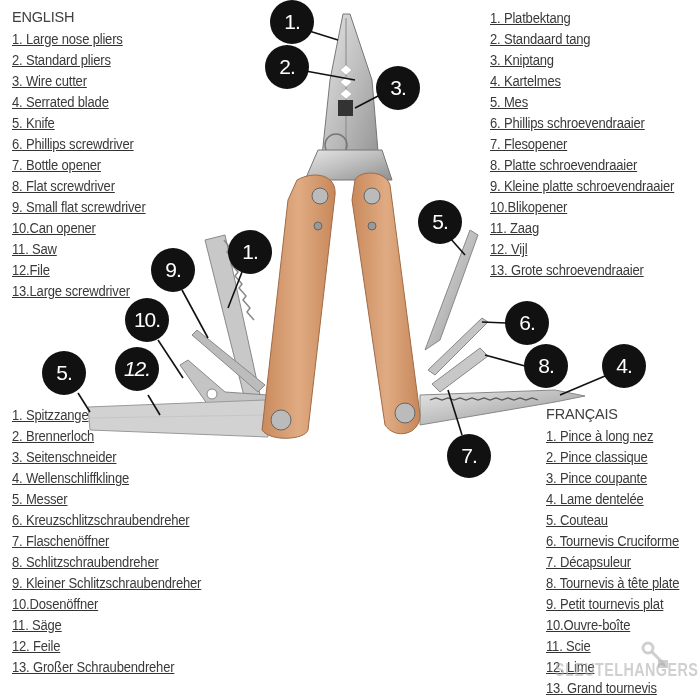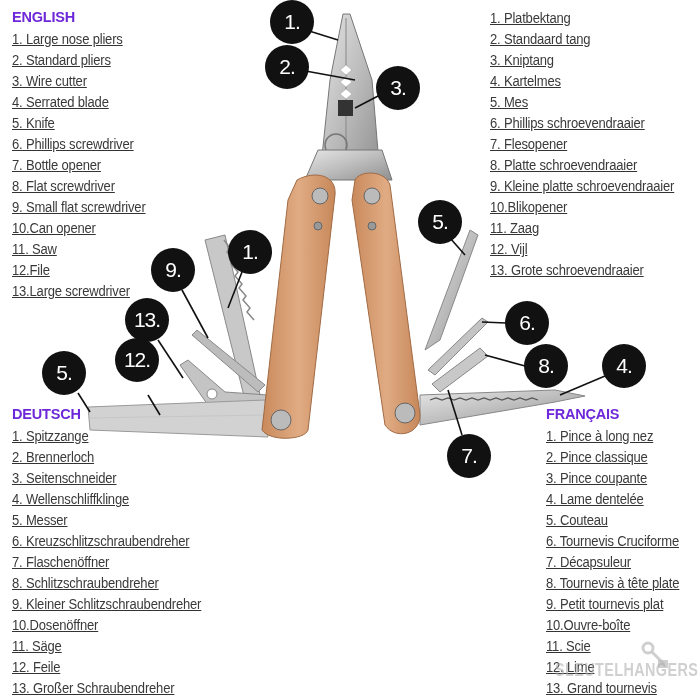--- a/index.html
+++ b/index.html
@@ -1,18 +1,18 @@
 <!DOCTYPE html>
 <html><head>
 <meta charset="utf-8">
 <style>
   html, body { margin:0; padding:0; background:#ffffff; }
   body { width:700px; height:700px; position:relative; overflow:hidden; font-family:"Liberation Sans", sans-serif; color:#333; }
   .lang-block { position:absolute; font-family:"Liberation Sans", sans-serif; }
-  .lang-title { font-weight:bold; font-size:14.5px; color:#6d28d9; letter-spacing:-0.2px; line-height:19px; margin-bottom:2px; }
+  .lang-title { font-weight:normal; font-size:14.5px; color:#404040; letter-spacing:-0.2px; line-height:19px; margin-bottom:2px; }
   .lang-list { list-style:none; margin:0; padding:0;text-decoration:underline; }
   .lang-list li { font-size:14px; line-height:21px; color:#3a3a3a; white-space:nowrap; letter-spacing:-0.2px; transform:scaleX(0.93); transform-origin:left center; }
   #block-en { left:12px; top:8px; }
   #block-nl { left:490px; top:8px; }
   #block-de { left:12px; top:405px; }
   #block-fr { left:546px; top:405px; }
   #tool-svg { position:absolute; left:0; top:0; }
   .callout { position:absolute; width:44px; height:44px; border-radius:50%; background:#111; color:#fff; display:flex; align-items:center; justify-content:center; font-family:"Liberation Sans", sans-serif; font-size:21px; letter-spacing:-1px; transform:translate(-50%,-50%); }
   .watermark { position:absolute; left:555px; top:660px; font-family:"Liberation Sans", sans-serif; font-weight:bold; font-size:18px; color:rgba(170,170,170,0.55); letter-spacing:0.5px; transform:scaleX(0.8); transform-origin:left center; }
   .watermark-key { position:absolute; left:640px; top:640px; }
@@ -129,21 +129,20 @@
     <li>8. Platte schroevendraaier</li>
     <li>9. Kleine platte schroevendraaier</li>
     <li>10.Blikopener</li>
     <li>11. Zaag</li>
     <li>12. Vijl</li>
     <li>13. Grote schroevendraaier</li>
   </ul>
 </div>
 
 <div id="block-de" class="lang-block">
-  <div class="lang-title">DEUTSCH</div>
   <ul class="lang-list">
     <li>1. Spitzzange</li>
     <li>2. Brennerloch</li>
     <li>3. Seitenschneider</li>
     <li>4. Wellenschliffklinge</li>
     <li>5. Messer</li>
     <li>6. Kreuzschlitzschraubendreher</li>
     <li>7. Flaschenöffner</li>
     <li>8. Schlitzschraubendreher</li>
     <li>9. Kleiner Schlitzschraubendreher</li>
@@ -175,23 +174,23 @@
 
 <div class="callout" style="left: 292px; top: 22px;">1.</div>
 <div class="callout" style="left: 287px; top: 67px;">2.</div>
 <div class="callout" style="left: 398px; top: 88px;">3.</div>
 <div class="callout" style="left: 624px; top: 366px;">4.</div>
 <div class="callout" style="left: 440px; top: 222px;">5.</div>
 <div class="callout" style="left: 527px; top: 323px;">6.</div>
 <div class="callout" style="left: 469px; top: 456px;">7.</div>
 <div class="callout" style="left: 546px; top: 366px;">8.</div>
 <div class="callout" style="left: 173px; top: 270px;">9.</div>
-<div class="callout" style="left: 147px; top: 320px;">13.</div>
+<div class="callout" style="left: 147px; top: 320px;">10.</div>
 <div class="callout" style="left: 250px; top: 252px;">1.</div>
-<div class="callout" style="left: 137px; top: 360px;">12.</div>
+<div class="callout" style="left: 137px; top: 369px; font-style: italic;">12.</div>
 <div class="callout" style="left: 64px; top: 373px;">5.</div>
 
 <svg class="watermark-key" width="30" height="30" viewBox="0 0 30 30">
   <circle cx="8" cy="8" r="5" fill="none" stroke="#bbb" stroke-width="3" opacity="0.7"></circle>
   <line x1="12" y1="12" x2="24" y2="24" stroke="#bbb" stroke-width="3" opacity="0.7"></line>
   <rect x="18" y="20" width="10" height="8" fill="#bbb" opacity="0.7"></rect>
 </svg>
 <div class="watermark">SLEUTELHANGERS</div>
 
 </body></html>

